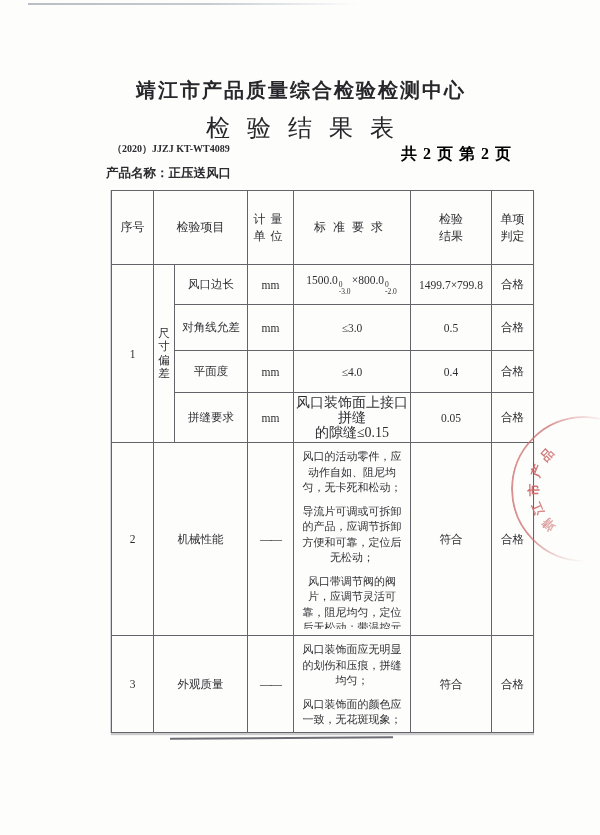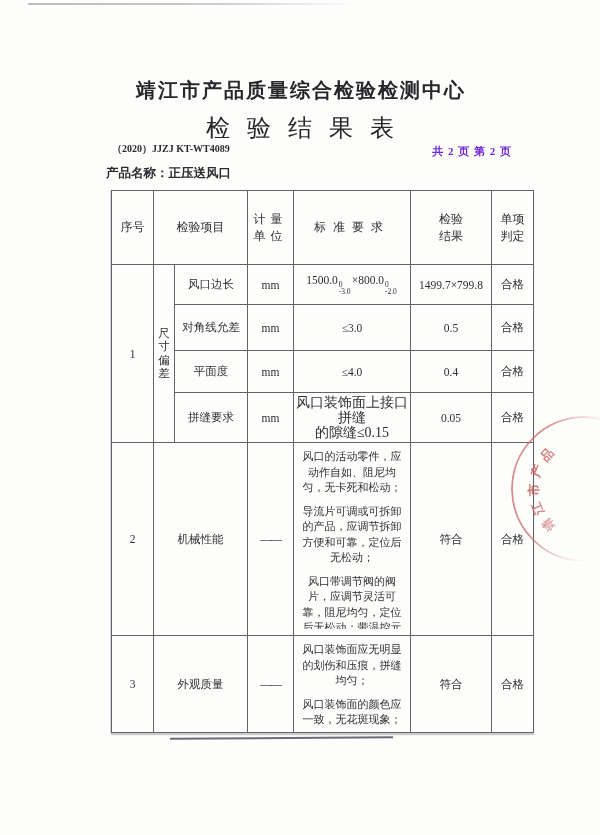--- a/index.html
+++ b/index.html
@@ -24,21 +24,21 @@
     position:absolute; top:112px; left:0; width:100%;
     text-align:center; font-size:24px; font-weight:normal;
     letter-spacing:17px; padding-left:17px; color:#27272b;
   }
   .report-no{
     position:absolute; top:142px; left:112px;
     font-size:10px; font-weight:bold; color:#2b2b30;
   }
   .page-info{
     position:absolute; top:144px; right:88px;
-    font-size:11px; font-weight:bold; color:#6d28d9; letter-spacing:1px;
+    font-size:16px; font-weight:bold; color:#000000; letter-spacing:1px;
   }
   .product-line{
     position:absolute; top:165px; left:106px;
     font-size:12.5px; font-weight:bold; color:#2b2b30;
   }
   table.result-table{
     position:absolute; top:190px; left:111px;
     width:422px; border-collapse:collapse; table-layout:fixed;
     box-shadow:0 2px 1px rgba(90,90,100,0.30), -1px 0 0 rgba(120,120,130,0.25);
   }

